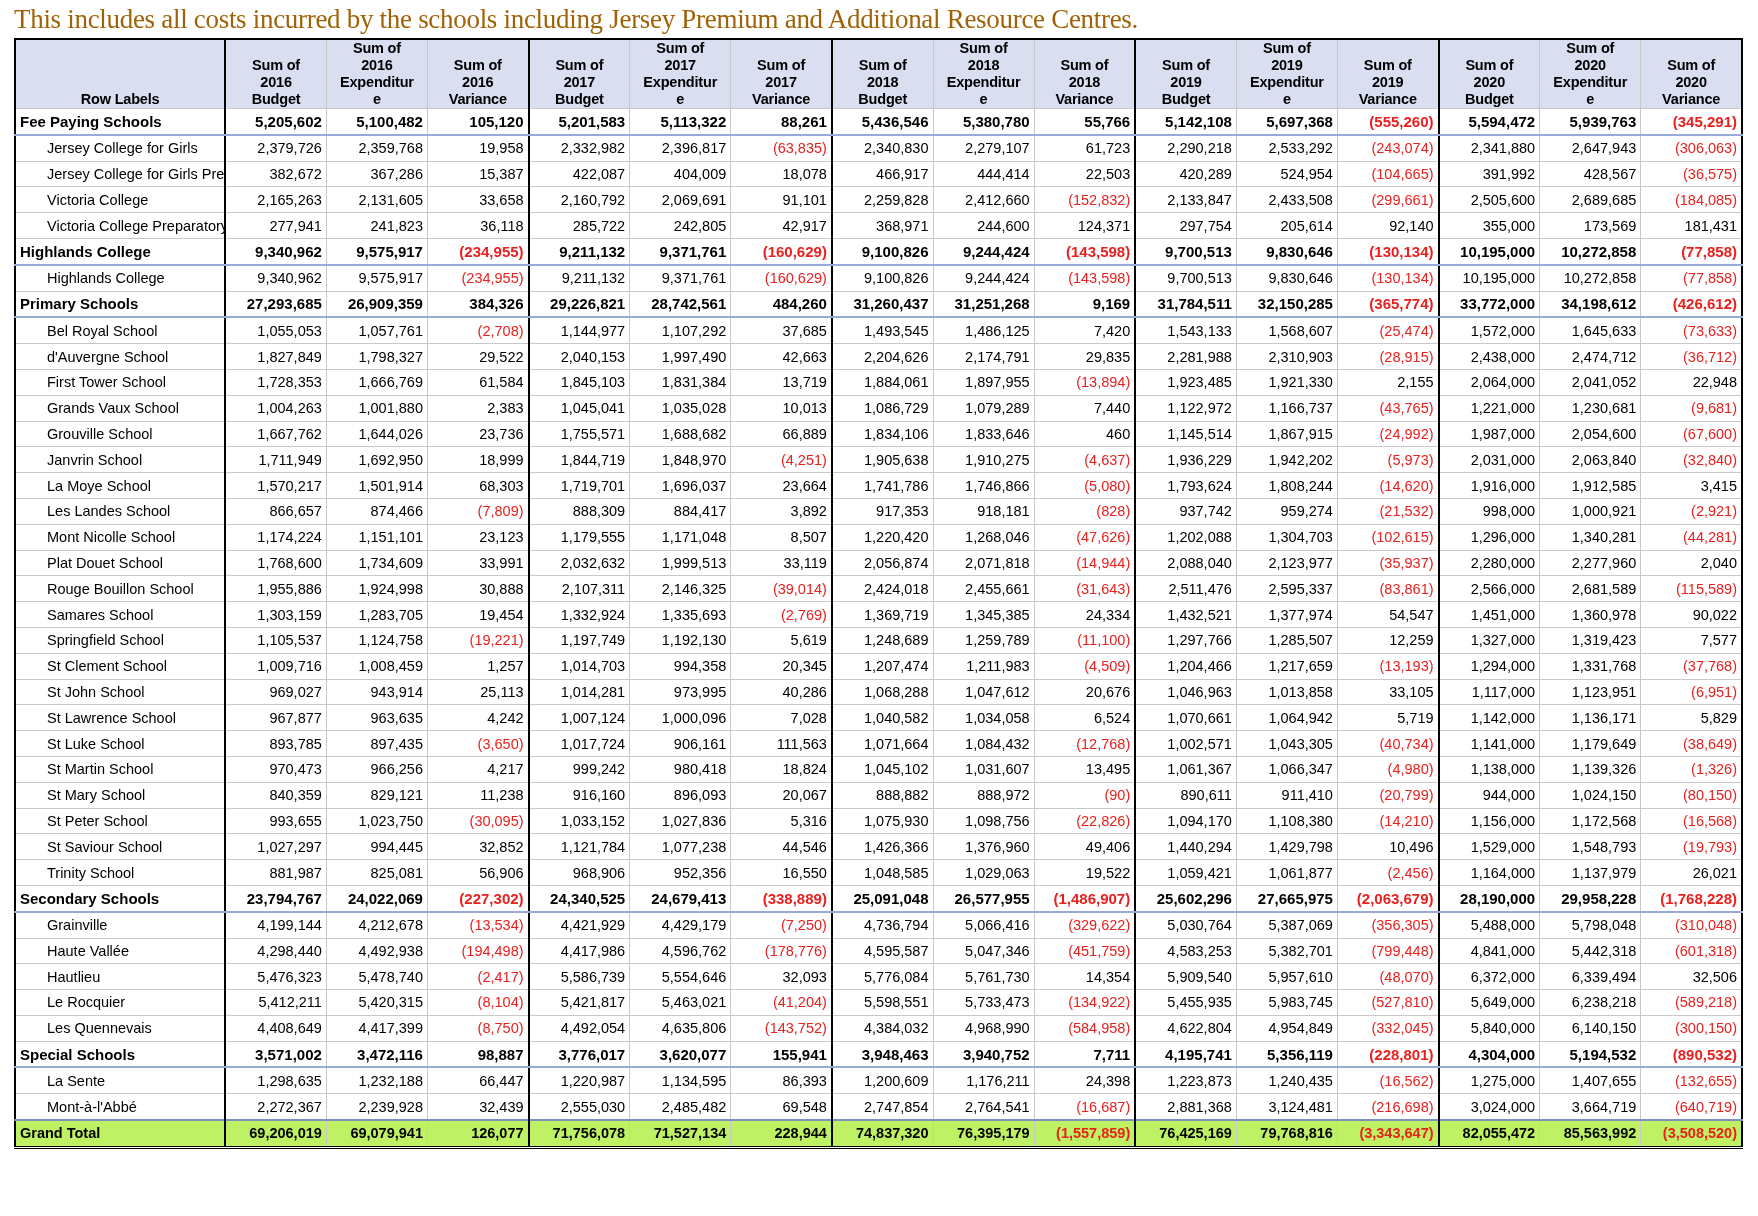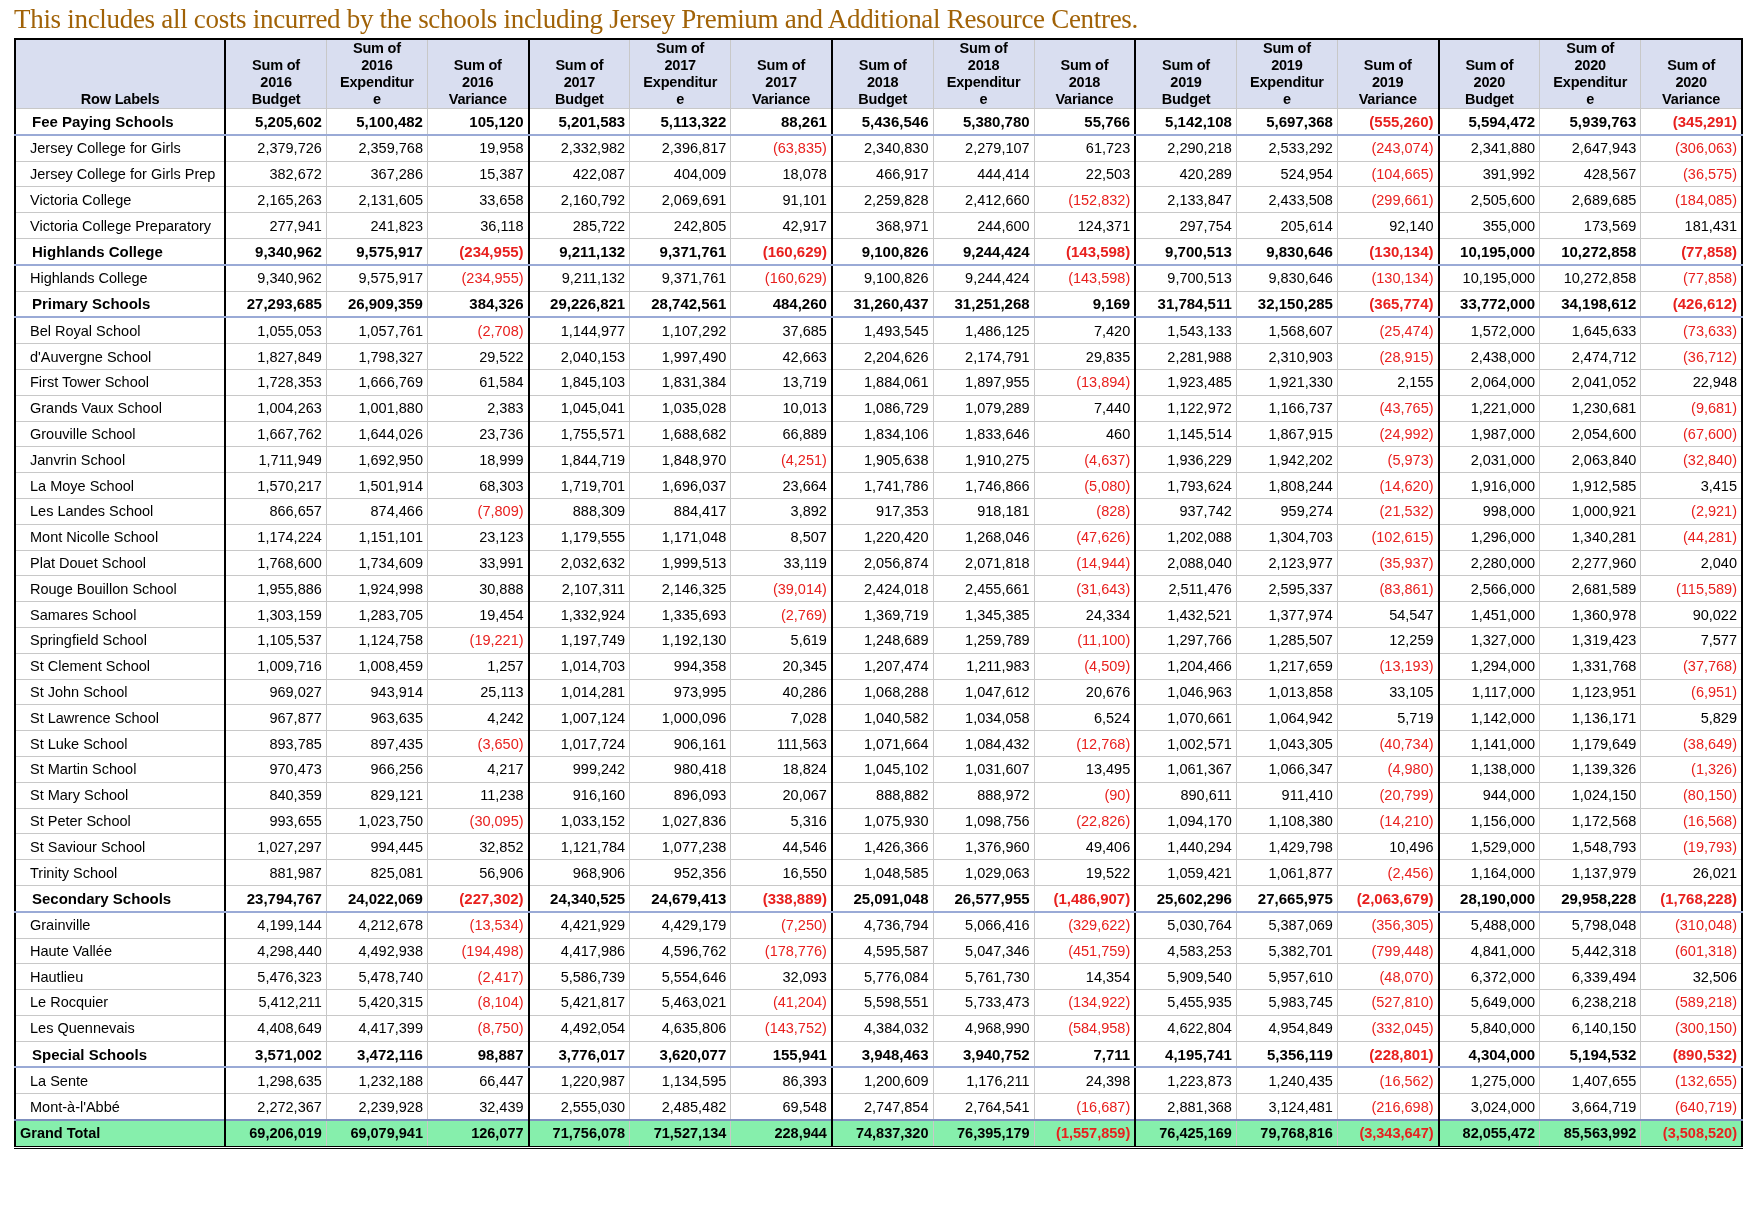--- a/index.html
+++ b/index.html
@@ -32,23 +32,23 @@
     line-height: 17px; height: 75px;
     border-bottom: 2px solid #7f90bf;
     white-space: normal;
     font-size: 14.5px;
     letter-spacing: -0.2px;
   }
   thead th .hdr-line { display: block; }
   td.num { text-align: right; }
   td.label { text-align: left; }
   tr.group td { font-weight: bold; border-bottom: 2px solid #9aaad6; font-size: 15px; }
-  tr.group td.label { padding-left: 16px; border-radius: 12px; }
-  tr.child td.label { padding-left: 14px; }
-  tr.total td { background: #86efac; font-weight: bold; border-top: 2px solid #7f90bf; border-bottom: 3px double #000; }
+  tr.group td.label { padding-left: 4px; border-radius: 12px; }
+  tr.child td.label { padding-left: 31px; }
+  tr.total td { background: #bef264; font-weight: bold; border-top: 2px solid #7f90bf; border-bottom: 3px double #000; }
   .neg { color: #e8201e; }
   .yr-start { border-left: 2px solid #000 !important; }
 </style>
 </head>
 <body>
 
 <div class="caption">This includes all costs incurred by the schools including Jersey Premium and Additional Resource Centres.</div>
 
 <table class="pivot">
   <colgroup>

